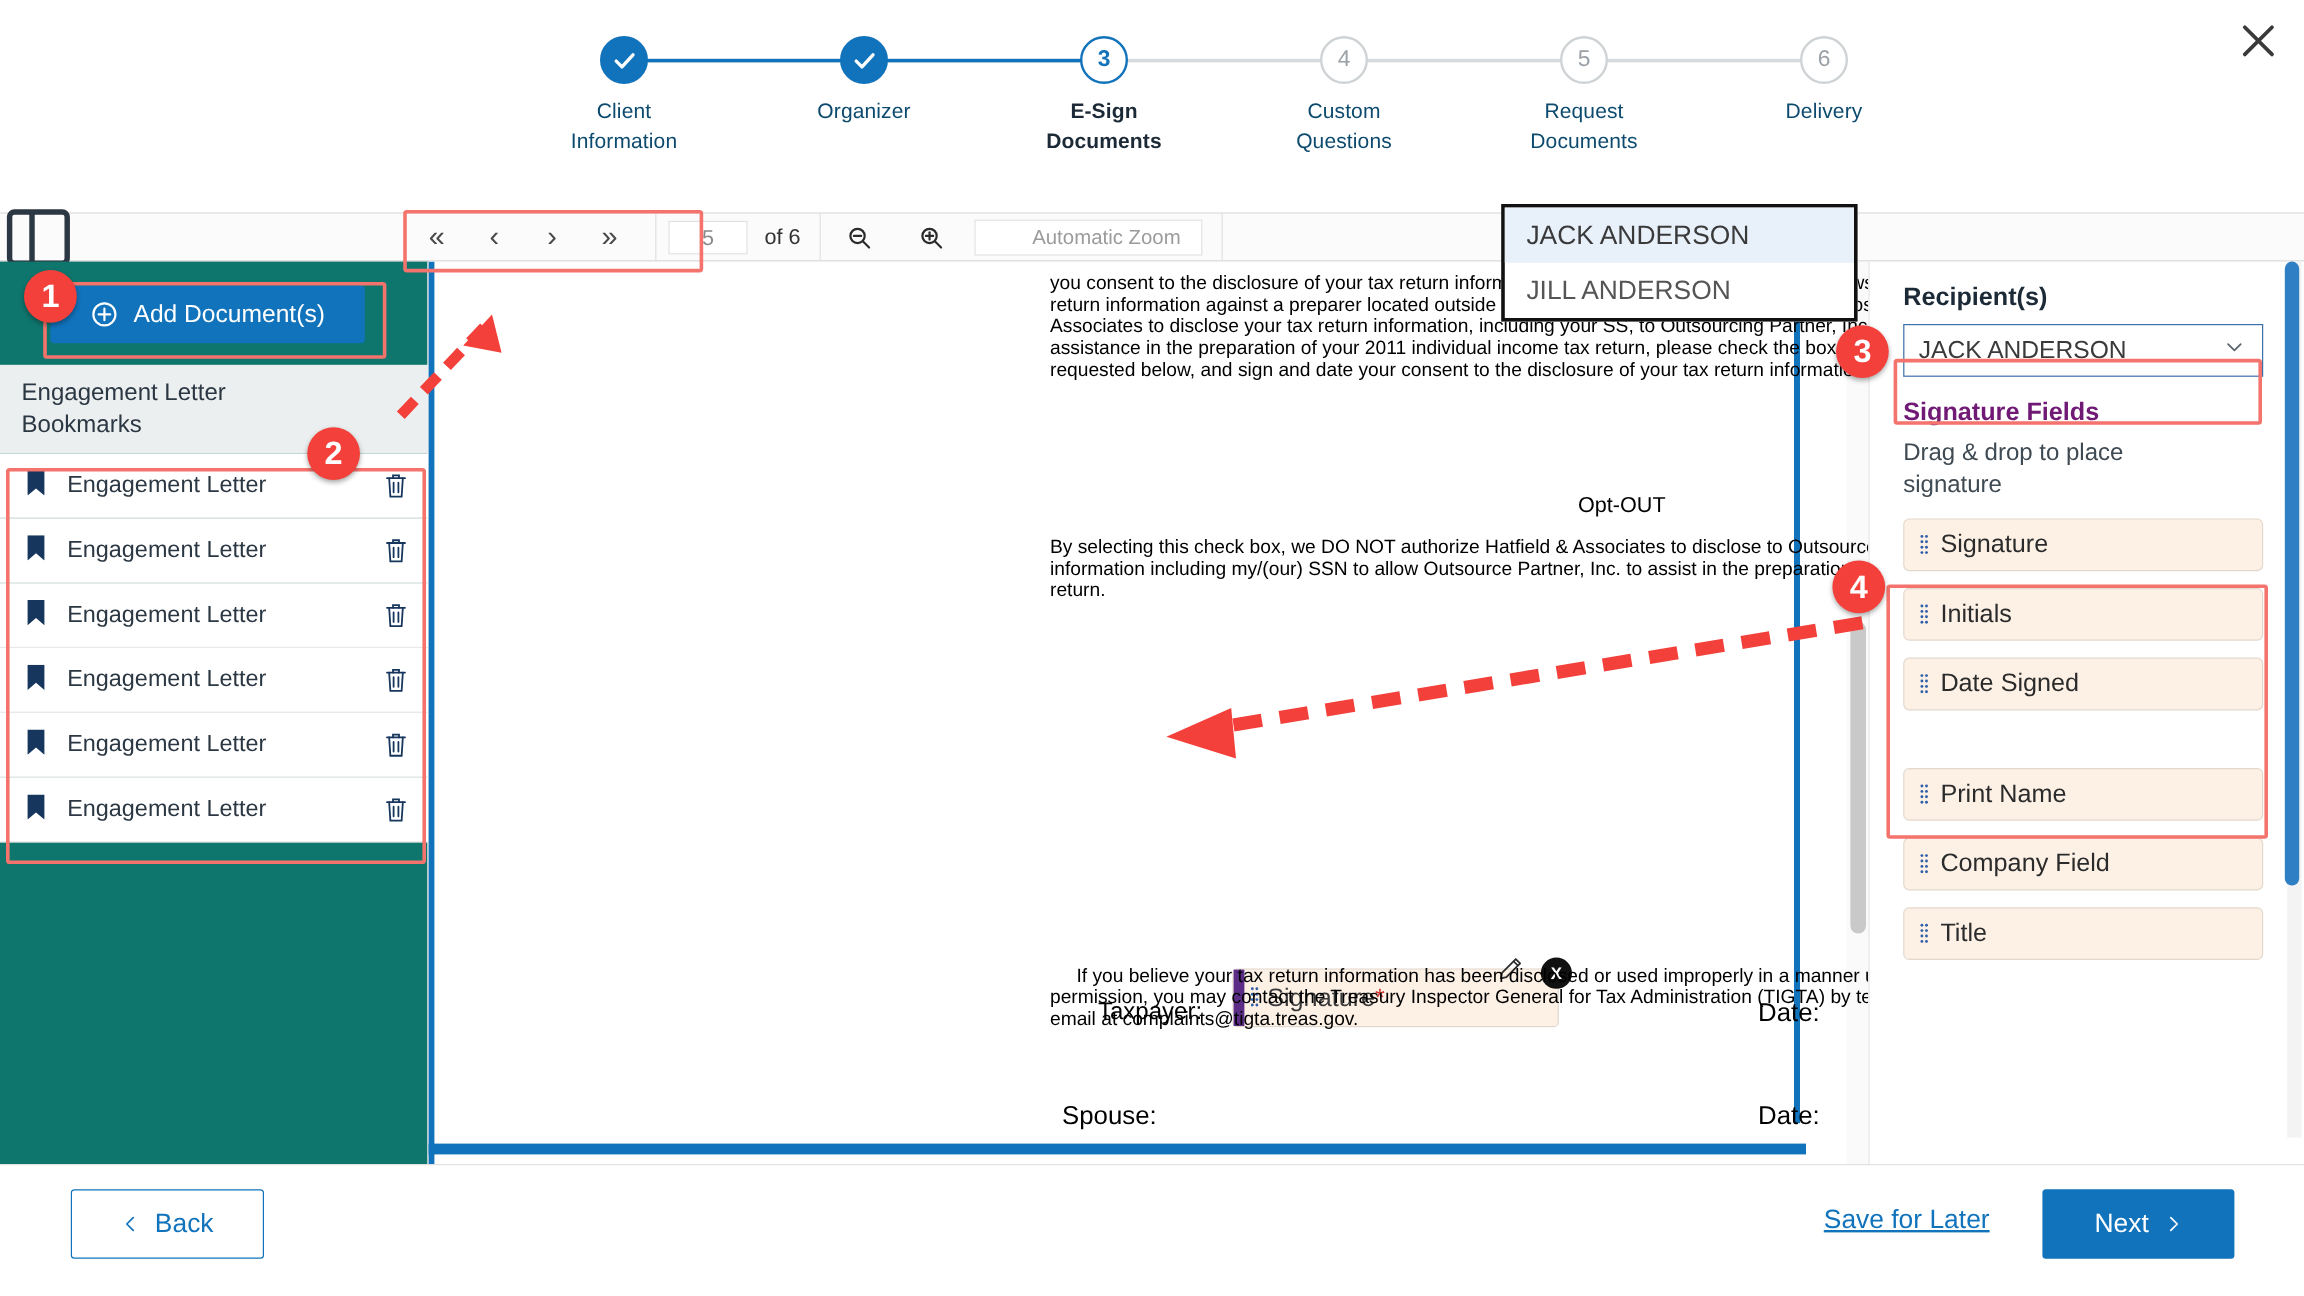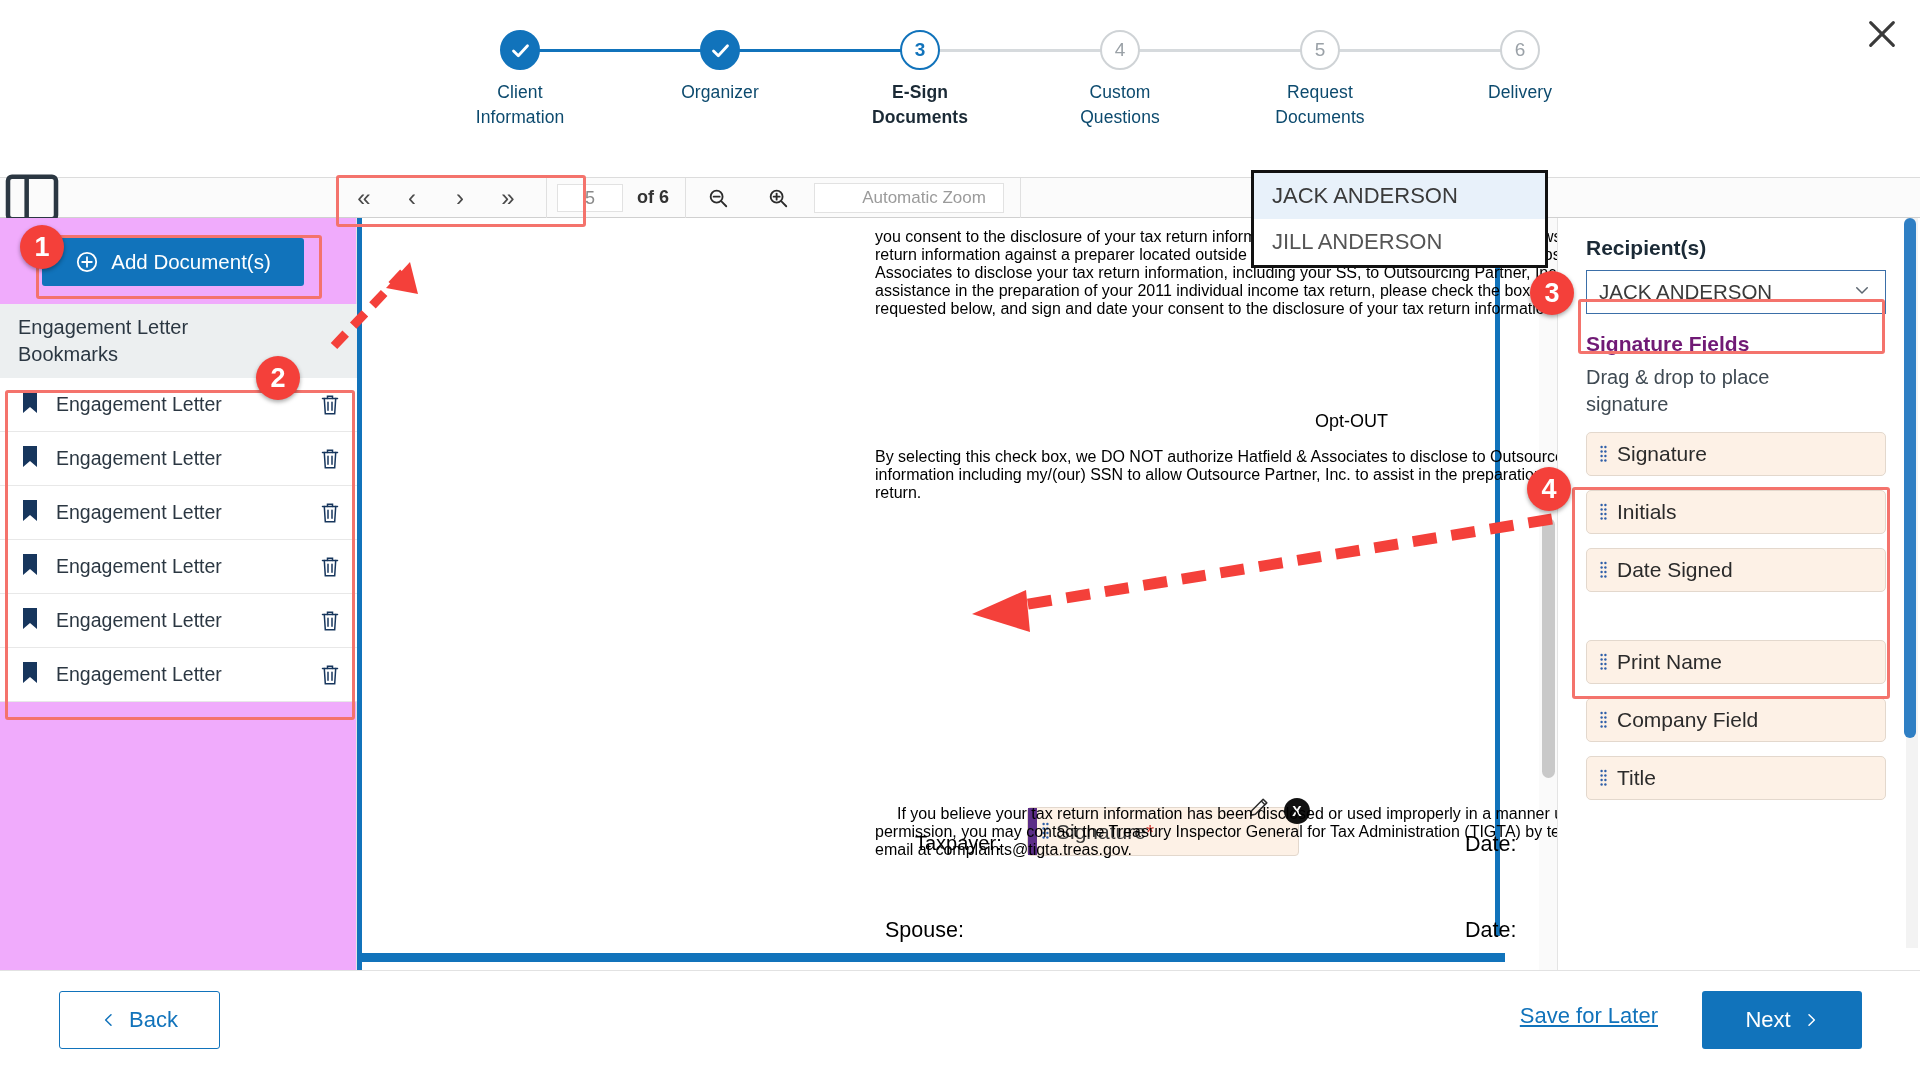--- a/index.html
+++ b/index.html
@@ -58,38 +58,38 @@
     width: 48px; height: 40px; display: flex; align-items: center; justify-content: center;
     cursor: pointer; color: #4a4a4a;
   }
   .tb-btn.big { font-size: 24px; }
   .tb-btn svg { width: 22px; height: 22px; }
   #pagenum {
     width: 66px; height: 28px; margin-left: 10px; border: 1px solid #e2e2e2;
     background: #fff; text-align: center; font-size: 18px; color: #8a8a8a;
     line-height: 26px;
   }
-  #pagecount { margin-left: 14px; font-size: 18px; color: #333; font-weight: bold; }
+  #pagecount { margin-left: 14px; font-size: 18px; color: #333; }
   #zoomsel {
     width: 190px; height: 30px; margin-left: 12px; border: 1px solid #e2e2e2;
     background: #fff; font-size: 17px; color: #9b9b9b;
     display: flex; align-items: center; justify-content: center; padding-left: 30px;
   }
 
   
   #tb-left { width: 64px; display: flex; align-items: center; justify-content: center; }
   #tb-right-toggle { position: absolute; right: 22px; top: 0; height: 40px; display: flex; align-items: center; }
 
   
   #navcluster { display: flex; margin-left: 276px; }
 
   
   #sidebar {
     position: absolute; top: 218px; left: 0; width: 357px; height: 752px;
-    background: #f0abfc; border-right: 1px solid #e4e4e4; padding-left: 40px;
+    background: #0f766e; border-right: 1px solid #e4e4e4; padding-left: 40px;
   }
   #add-doc-btn {
     position: absolute; top: 20px; left: 42px; width: 262px; height: 48px;
     background: #1173bb; color: #fff; border-radius: 3px;
     display: flex; align-items: center; justify-content: center; gap: 12px;
     font-size: 20.5px; cursor: pointer;
   }
   #add-doc-btn svg { width: 24px; height: 24px; }
   #bm-header {
     position: absolute; top: 86px; left: 0; width: 357px; height: 74px;

